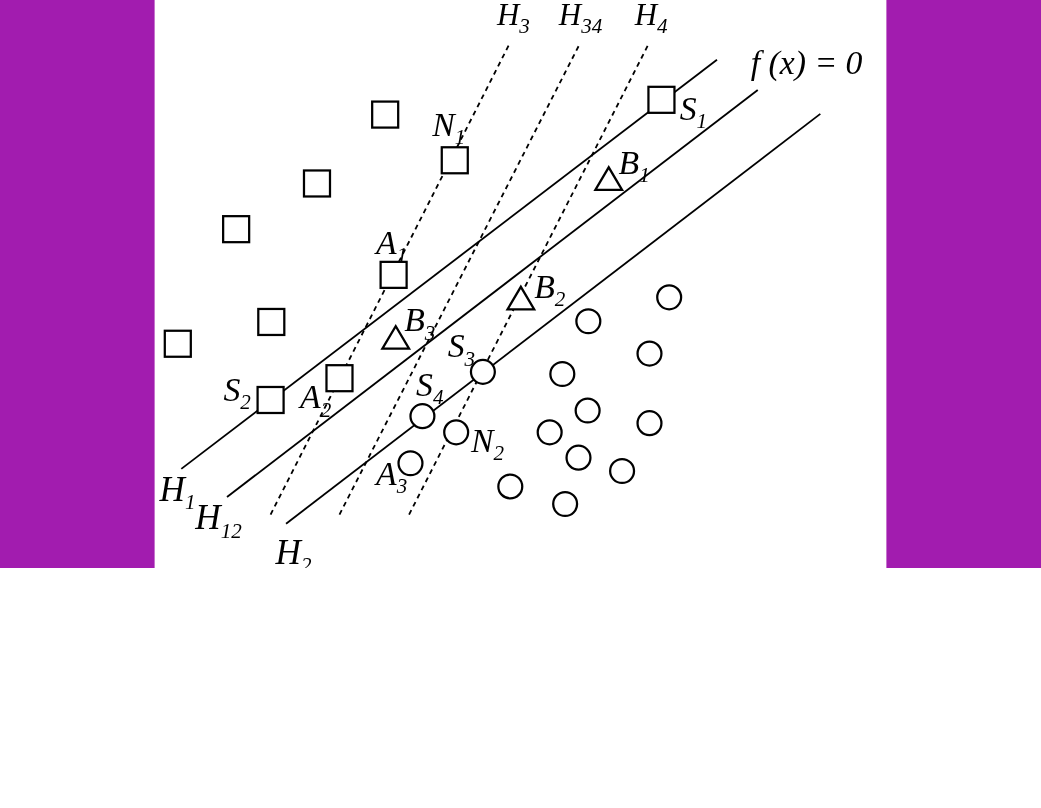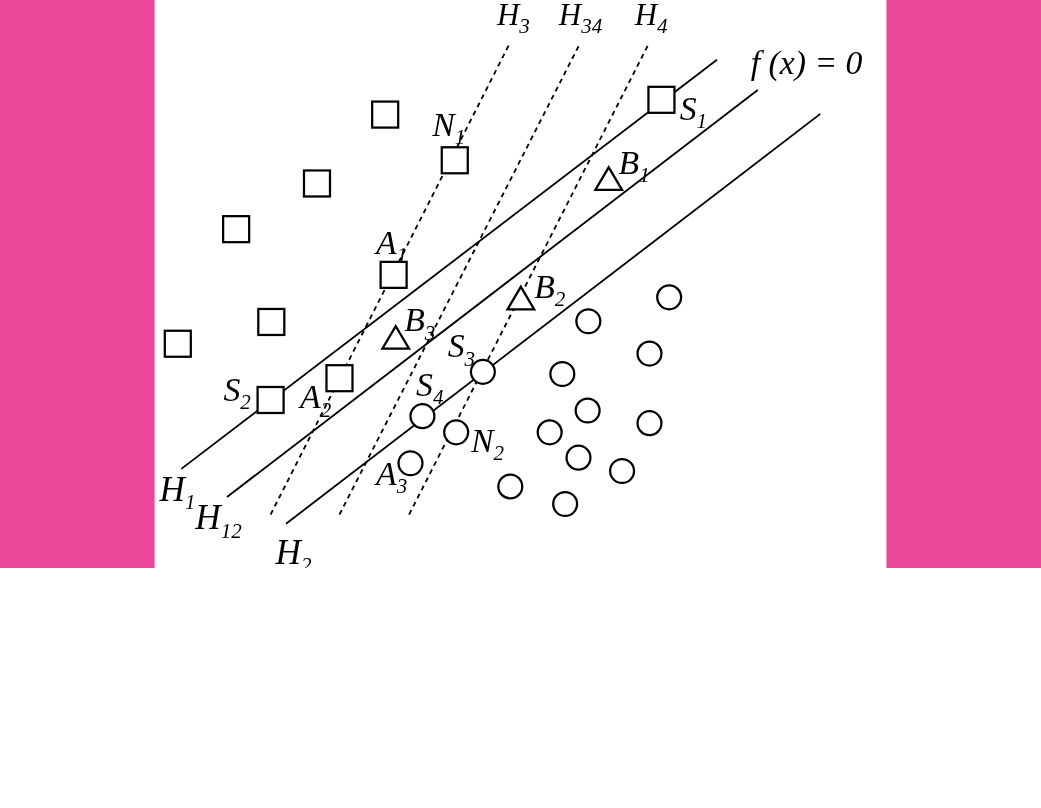--- a/index.html
+++ b/index.html
@@ -4,21 +4,21 @@
 <style>
   html, body {
     margin: 0;
     padding: 0;
     background: #ffffff;
   }
   .canvas {
     position: relative;
     width: 1041px;
     height: 568px;
-    background: #ec4899;
+    background: #a21caf;
     overflow: hidden;
   }
   .canvas svg {
     display: block;
     width: 100%;
     height: 100%;
   }
   .diagram-label {
     font-family: "Liberation Serif", "DejaVu Serif", serif;
     font-style: italic;

